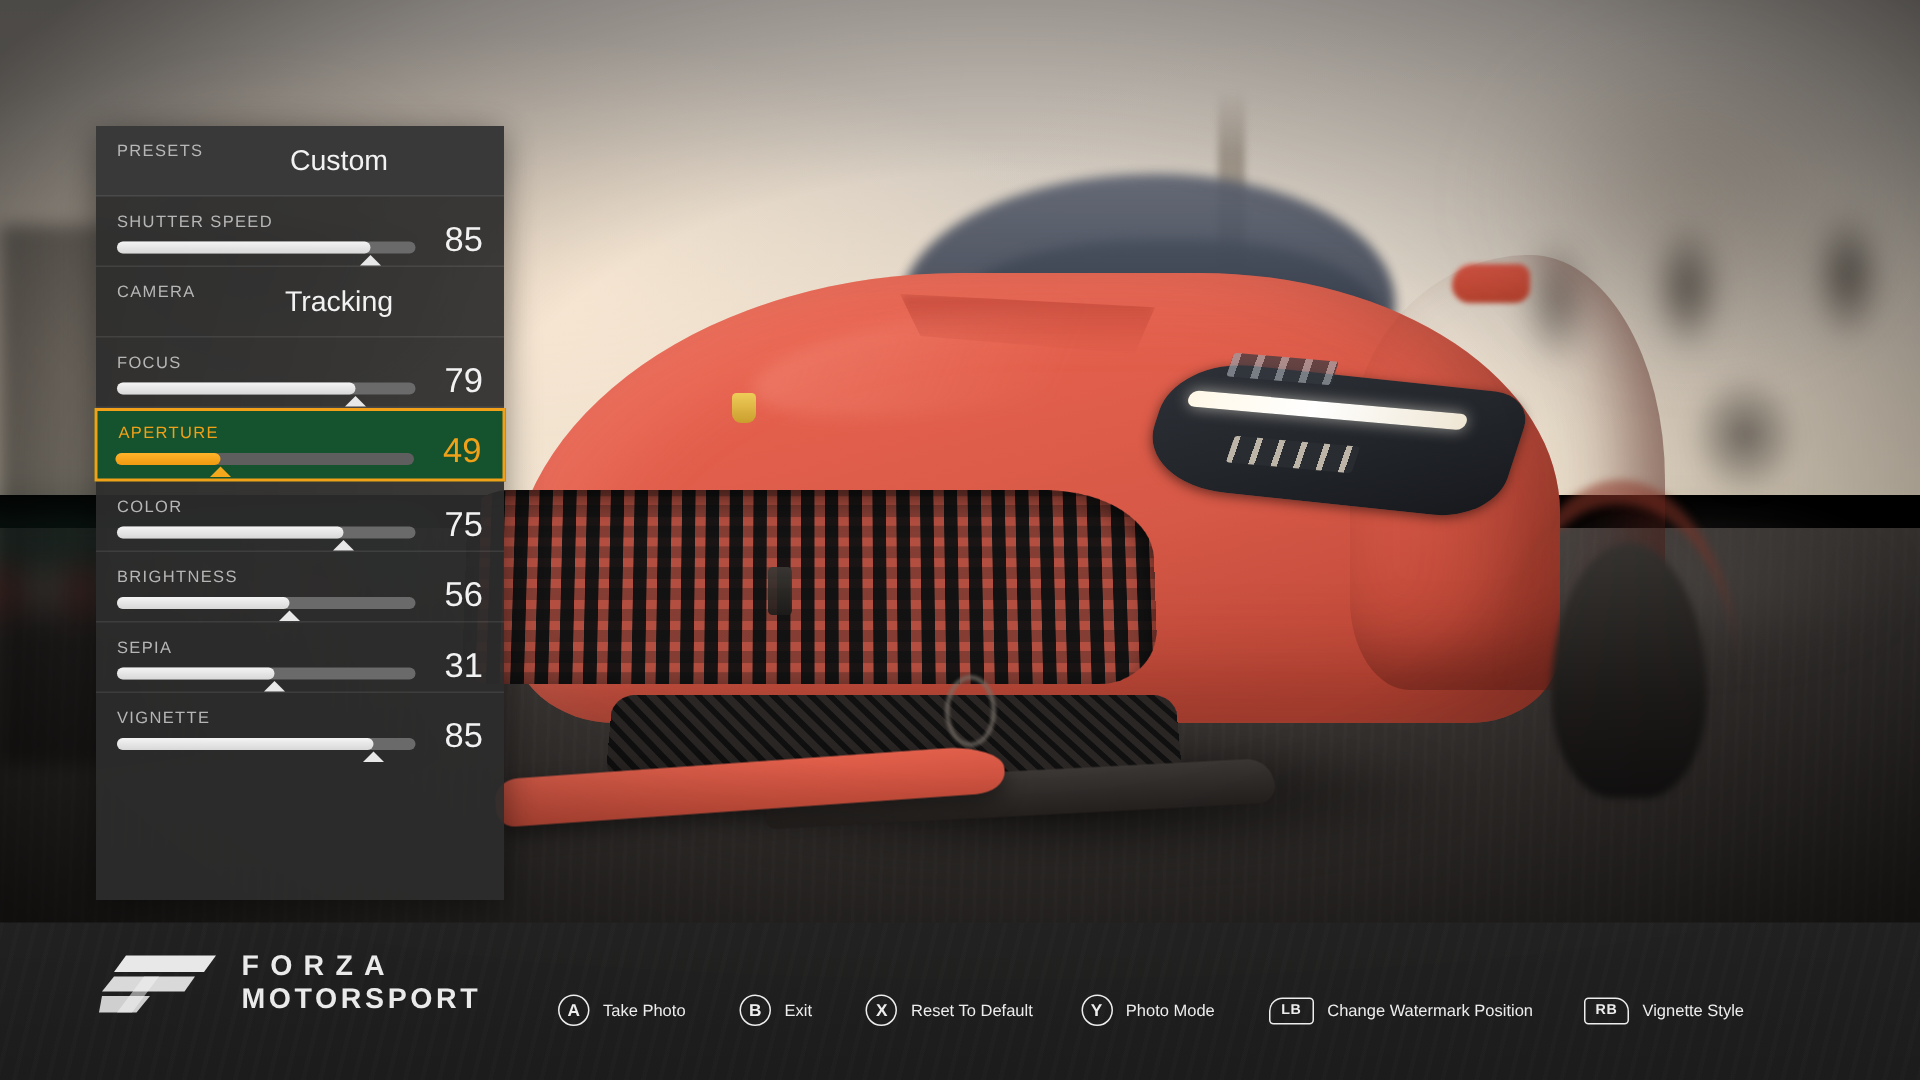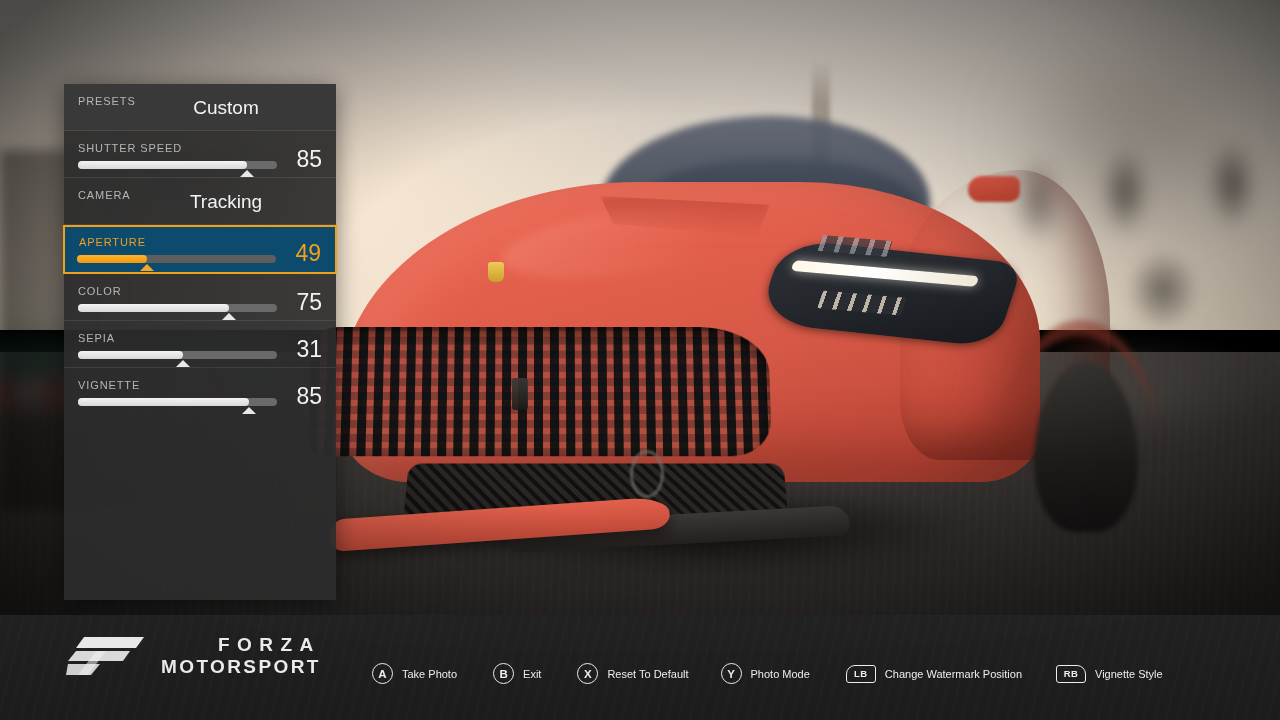--- a/index.html
+++ b/index.html
@@ -317,21 +317,21 @@
     position: absolute; top: 9px;
     width: 0; height: 0;
     border-left: 7px solid transparent;
     border-right: 7px solid transparent;
     border-bottom: 7px solid #e8e8e8;
     transform: translateX(-7px);
   }
 
   
   .prow.active {
-    background: #0c4a6e;
+    background: #14532d;
     border: 2px solid #f0a019;
     border-left: 2px solid #f0a019;
     border-right: 2px solid #f0a019;
     height: 49px;
     margin-left: -1px;
     width: 274px;
   }
   .prow.active .rlabel { color: #f0a019; padding-top: 9px; }
   .prow.active .slider-val { color: #f0a019; top: 13px; }
   .prow.active .track { background: #5e5e5e; top: 28px; left: 12px; }
@@ -351,21 +351,20 @@
   #forza-logo {
     position: absolute; left: 66px; top: 18px;
     display: flex; align-items: center; gap: 13px;
   }
   .logo-mark { width: 82px; height: 44px; }
   .logo-word { line-height: 1; }
   .logo-forza {
     font-size: 19px; font-weight: bold; letter-spacing: 7.5px;
     color: #eaeaea;
     font-family: "Liberation Sans", sans-serif;
-    text-align: right;
   }
   .logo-moto {
     font-size: 19px; font-weight: bold; letter-spacing: 2.4px;
     color: #eaeaea; margin-top: 3px;
     font-family: "Liberation Sans", sans-serif;
   }
 
   
   #prompts {
     position: absolute; left: 372px; top: 48px;
@@ -457,34 +456,50 @@
         <div class="slider-val">85</div>
         <div class="track">
           <div class="fill" style="width: 85%;"></div>
           <div class="thumb" style="left: 85%;"></div>
         </div>
       </div>
       <div class="prow choice">
         <div class="rlabel">CAMERA</div>
         <div class="choice-val">Tracking</div>
       </div>
+      <div class="prow slider">
+        <div class="rlabel">FOCUS</div>
+        <div class="slider-val">79</div>
+        <div class="track">
+          <div class="fill" style="width: 80%;"></div>
+          <div class="thumb" style="left: 80%;"></div>
+        </div>
+      </div>
       <div class="prow slider active">
         <div class="rlabel">APERTURE</div>
         <div class="slider-val">49</div>
         <div class="track">
           <div class="fill" style="width: 35%;"></div>
           <div class="thumb" style="left: 35%;"></div>
         </div>
       </div>
       <div class="prow slider">
         <div class="rlabel">COLOR</div>
         <div class="slider-val">75</div>
         <div class="track">
           <div class="fill" style="width: 76%;"></div>
           <div class="thumb" style="left: 76%;"></div>
+        </div>
+      </div>
+      <div class="prow slider">
+        <div class="rlabel">BRIGHTNESS</div>
+        <div class="slider-val">56</div>
+        <div class="track">
+          <div class="fill" style="width: 58%;"></div>
+          <div class="thumb" style="left: 58%;"></div>
         </div>
       </div>
       <div class="prow slider">
         <div class="rlabel">SEPIA</div>
         <div class="slider-val">31</div>
         <div class="track">
           <div class="fill" style="width: 53%;"></div>
           <div class="thumb" style="left: 53%;"></div>
         </div>
       </div>

